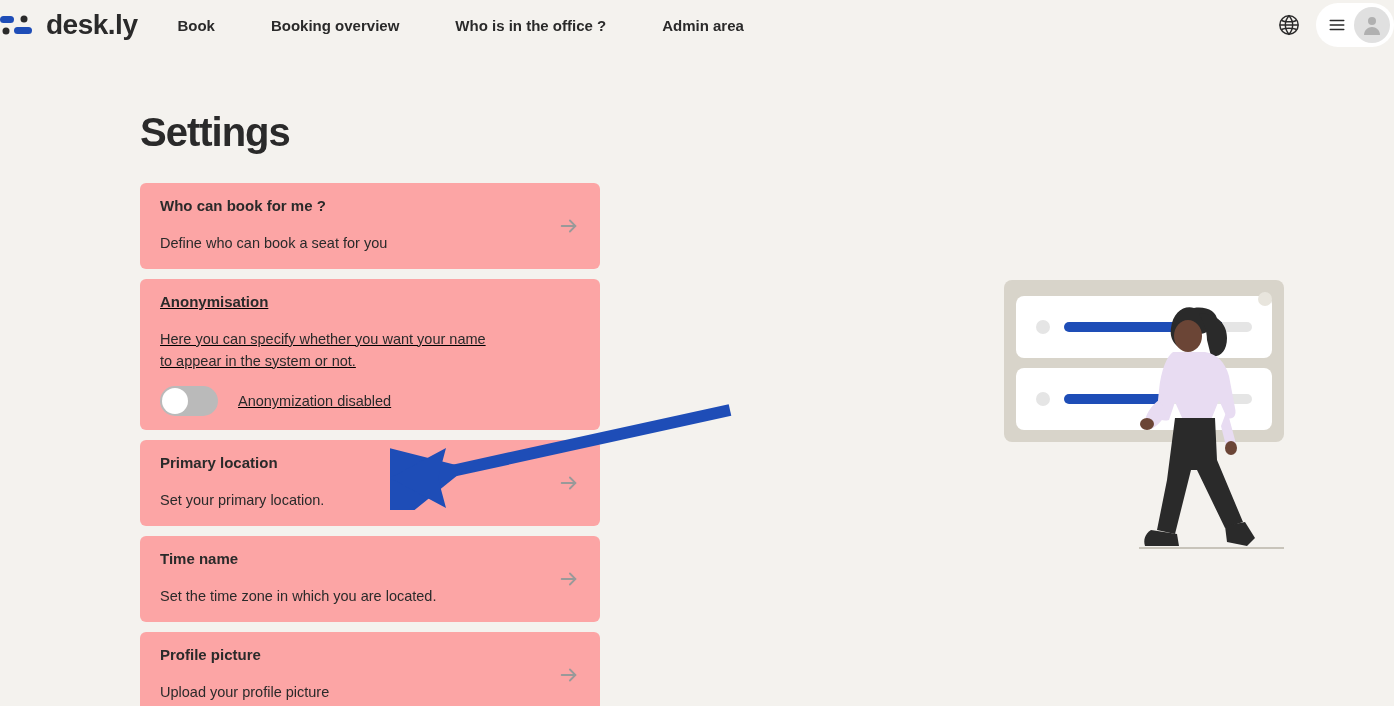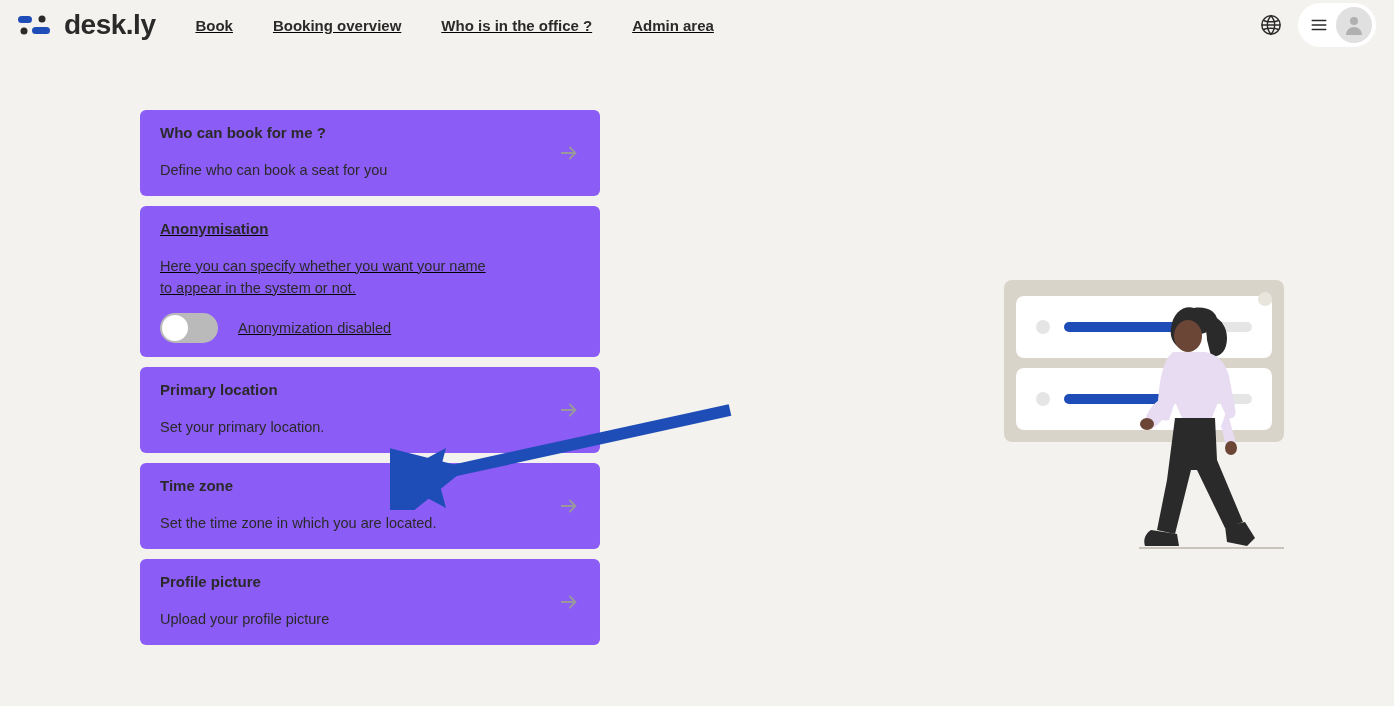--- a/index.html
+++ b/index.html
@@ -1,35 +1,35 @@
 <!DOCTYPE html>
 <html><head>
   <meta charset="utf-8">
   <style>
     * { margin: 0; padding: 0; box-sizing: border-box; }
     body { font-family: -apple-system, BlinkMacSystemFont, 'Segoe UI', sans-serif; background: #f4f2ee; width: 1394px; height: 706px; overflow: hidden; }
     
-    .header { display: flex; align-items: center; height: 50px; padding: 0 18px; background: #f4f2ee; }
+    .header { display: flex; align-items: center; height: 50px; padding: 0 0; background: #f4f2ee; }
     .logo { display: flex; align-items: center; gap: 6px; margin-right: 40px; }
     .logo-mark { width: 40px; height: 24px; position: relative; }
     .logo-text { font-size: 28px; font-weight: 700; color: #2a2a2a; letter-spacing: -0.5px; }
     
-    .nav { display: flex; gap: 40px; text-decoration: underline; }
+    .nav { display: flex; gap: 56px; }
     .nav-item { font-size: 15px; font-weight: 600; color: #2a2a2a; cursor: pointer; }
     
     .header-right { margin-left: auto; display: flex; align-items: center; gap: 16px; }
     .globe-btn { cursor: pointer; display: flex; align-items: center; }
     .menu-pill { display: flex; align-items: center; gap: 8px; background: white; border-radius: 24px; padding: 4px 4px 4px 12px; cursor: pointer; }
     .avatar-circle { width: 36px; height: 36px; border-radius: 50%; background: #e0e0e0; display: flex; align-items: center; justify-content: center; }
     
     .main { padding: 60px 140px 0; display: flex; gap: 180px; }
     .left { width: 460px; }
     .page-title { font-size: 40px; font-weight: 700; color: #2a2a2a; margin-bottom: 28px; letter-spacing: -1px; }
     
-    .card { background: #8b5cf6; border-radius: 6px; padding: 14px 20px; margin-bottom: 10px; display: flex; align-items: center; justify-content: space-between; cursor: pointer; gap: 32px; }
+    .card { background: #fca5a5; border-radius: 6px; padding: 14px 20px; margin-bottom: 10px; display: flex; align-items: center; justify-content: space-between; cursor: pointer; gap: 32px; }
     .card-content { flex: 1; }
     .card-title { font-size: 15px; font-weight: 700; color: #2a2a2a; margin-bottom: 4px; }
     .card-desc { font-size: 14.5px; color: #2a2a2a; line-height: 1.5; max-width: 330px; margin-top: 19px; }
     .card-arrow { flex-shrink: 0; }
     
     .toggle-row { display: flex; align-items: center; gap: 20px; margin-top: 14px; }
     .toggle { width: 58px; height: 30px; background: #bababa; border-radius: 15px; position: relative; cursor: pointer; }
     .toggle-knob { width: 26px; height: 26px; background: white; border-radius: 50%; position: absolute; top: 2px; left: 2px; }
     .toggle-label { font-size: 14.5px; color: #2a2a2a; }
     
@@ -88,20 +88,21 @@
           <circle cx="12" cy="8" r="4"></circle>
           <path d="M4 22c0-5 4-8 8-8s8 3 8 8"></path>
         </svg>
       </div>
     </div>
   </div>
 </div>
 
 <div class="main">
   <div class="left">
+    <h1 class="page-title">Settings</h1>
 
     <div class="card">
       <div class="card-content">
         <div class="card-title">Who can book for me ?</div>
         <div class="card-desc">Define who can book a seat for you</div>
       </div>
       <svg class="card-arrow" width="22" height="22" viewBox="0 0 24 24" fill="none" stroke="#999" stroke-width="2" stroke-linecap="round">
         <line x1="4" y1="12" x2="18" y2="12"></line>
         <polyline points="13 6 19 12 13 18"></polyline>
       </svg>
@@ -126,21 +127,21 @@
         <div class="card-desc">Set your primary location.</div>
       </div>
       <svg class="card-arrow" width="22" height="22" viewBox="0 0 24 24" fill="none" stroke="#999" stroke-width="2" stroke-linecap="round">
         <line x1="4" y1="12" x2="18" y2="12"></line>
         <polyline points="13 6 19 12 13 18"></polyline>
       </svg>
     </div>
 
     <div class="card">
       <div class="card-content">
-        <div class="card-title">Time zone</div>
+        <div class="card-title">Time name</div>
         <div class="card-desc">Set the time zone in which you are located.</div>
       </div>
       <svg class="card-arrow" width="22" height="22" viewBox="0 0 24 24" fill="none" stroke="#999" stroke-width="2" stroke-linecap="round">
         <line x1="4" y1="12" x2="18" y2="12"></line>
         <polyline points="13 6 19 12 13 18"></polyline>
       </svg>
     </div>
 
     <div class="card">
       <div class="card-content">

